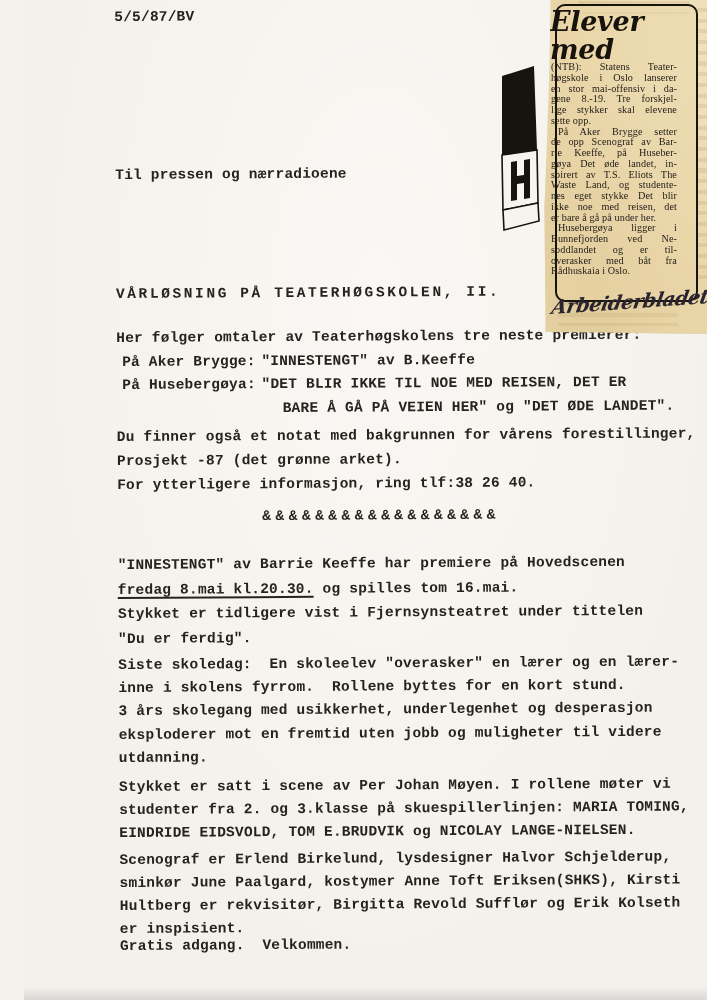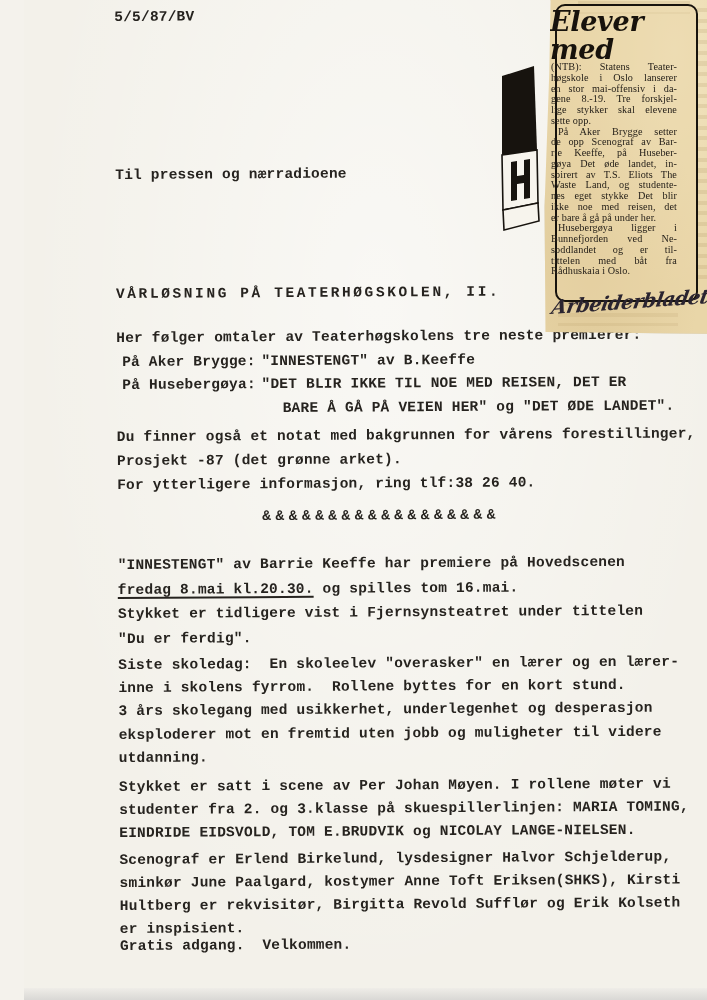--- a/index.html
+++ b/index.html
@@ -201,21 +201,21 @@
         <div class="cl-line">rie Keeffe, på Huseber-</div>
         <div class="cl-line">gøya Det øde landet, in-</div>
         <div class="cl-line">spirert av T.S. Eliots The</div>
         <div class="cl-line">Waste Land, og studente-</div>
         <div class="cl-line">nes eget stykke Det blir</div>
         <div class="cl-line">ikke noe med reisen, det</div>
         <div class="cl-line p-end">er bare å gå på under her.</div>
         <div class="cl-line p-ind">Husebergøya ligger i</div>
         <div class="cl-line">Bunnefjorden ved Ne-</div>
         <div class="cl-line">soddlandet og er til-</div>
-        <div class="cl-line">tittelen med båt fra</div>
+        <div class="cl-line">overasker med båt fra</div>
         <div class="cl-line p-end">Rådhuskaia i Oslo.</div>
       </div>
 
     <div class="clip-annotation">Arbeiderbladet 8/5-</div>
   </div>
 
   <div class="scan-bottom"></div>
 </div>
 
 </body></html>

